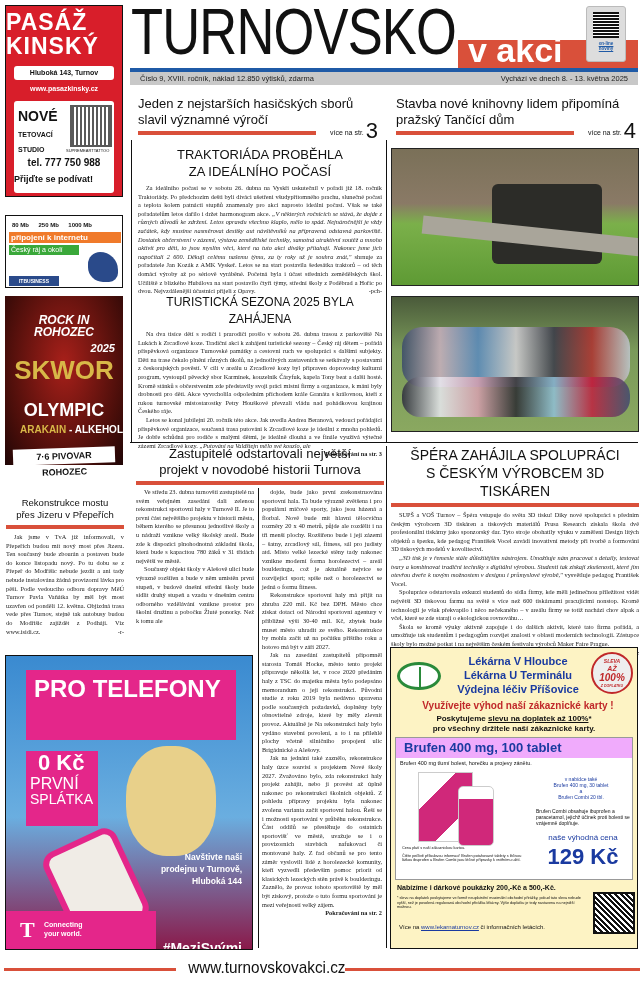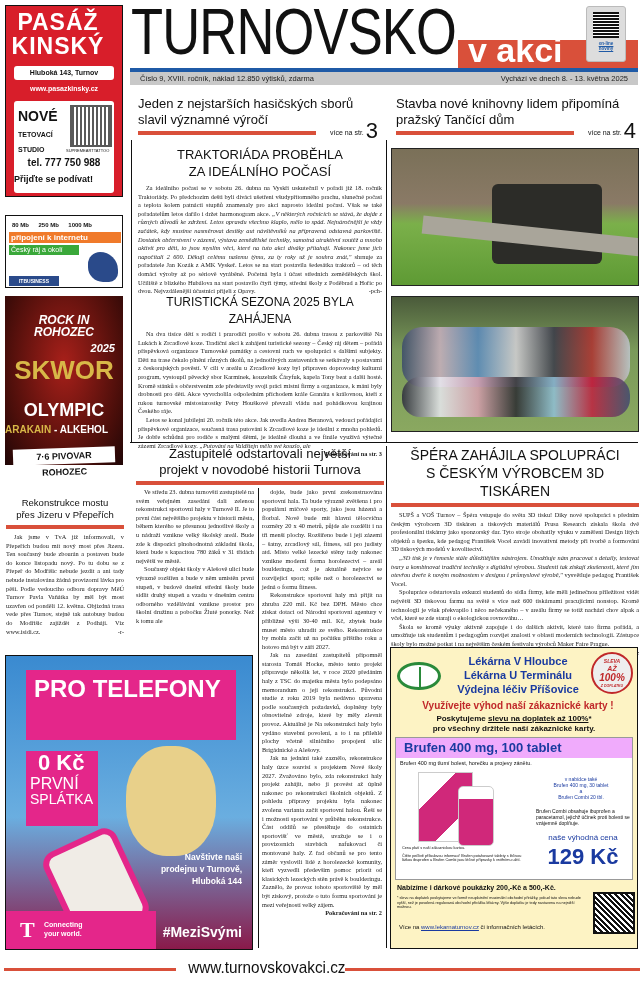--- a/index.html
+++ b/index.html
@@ -4,21 +4,21 @@
 <style>
 *{box-sizing:border-box;margin:0;padding:0}
 body{width:644px;height:984px;background:#fff;position:relative;overflow:hidden;font-family:"Liberation Serif",serif;color:#111}
 .abs{position:absolute}
 .sans{font-family:"Liberation Sans",sans-serif}
 .txt{font-size:6.3px;line-height:8.6px;text-align:justify;color:#222}
 .txt p{text-indent:8px}
 .ital{font-style:italic}
 
 #ad-pasaz{left:5px;top:5px;width:118px;height:192px;background:#d81e2a;border:1px solid #111}
-#ad-pasaz .t1{left:0;top:4px;width:104px;text-align:center;color:#fff;font:900 23px/24px "Liberation Sans",sans-serif;letter-spacing:1px}
+#ad-pasaz .t1{left:0;top:4px;width:104px;color:#fff;font:900 23px/24px "Liberation Sans",sans-serif;letter-spacing:1px}
 #ad-pasaz .addr{left:8px;top:60px;width:100px;height:14px;background:#fff;border-radius:3px;text-align:center;font:bold 7px/14px "Liberation Sans",sans-serif}
 #ad-pasaz .web{left:0;top:79px;width:116px;text-align:center;color:#fff;font:bold 7px "Liberation Sans",sans-serif}
 #ad-pasaz .box{left:8px;top:95px;width:100px;height:92px;background:#fff;border-radius:3px}
 
 #masthead-title{left:131px;top:-6px;font:300 64px/76px "Liberation Sans",sans-serif;letter-spacing:-1px;color:#111;transform:scaleX(0.82);transform-origin:left top}
 #vakci-bar{left:458px;top:40px;width:180px;height:28px;background:#d9503a}
 #vakci-text{left:468px;top:32px;font:bold 34px/36px "Liberation Sans",sans-serif;color:#fff}
 #blue-bar{left:130px;top:68px;width:508px;height:4px;background:#1f5aa6}
 #grey-bar{left:130px;top:72px;width:508px;height:13px;background:#c8c8c8;font:7.5px/13px "Liberation Sans",sans-serif;color:#222;padding:0 10px;display:flex;justify-content:space-between}
 #qr-top{left:586px;top:6px;width:40px;height:56px;background:#ddd;border:1px solid #bbb;border-radius:3px}
@@ -127,21 +127,21 @@
 </div>
 
 <div class="abs" style="left:5px;top:296px;width:118px;height:169px;background:radial-gradient(ellipse at 50% 40%,#a8201a 0%,#4a0e0a 70%,#200606 100%)">
   <div class="abs sans" style="left:0;top:18px;width:118px;text-align:center;color:#fff;font:bold italic 12px/12px 'Liberation Sans',sans-serif">
       <div>ROCK IN</div>
       <div>ROHOZEC</div>
     </div>
   <div class="abs sans" style="right:8px;top:46px;color:#fff;font:bold italic 11px 'Liberation Sans',sans-serif">2025</div>
   <div class="abs sans" style="left:0;top:60px;width:118px;text-align:center;color:#d8b848;font:900 26px/28px 'Liberation Sans',sans-serif">SKWOR</div>
   <div class="abs sans" style="left:0;top:104px;width:118px;text-align:center;color:#fff;font:900 18px/20px 'Liberation Sans',sans-serif">OLYMPIC</div>
-  <div class="abs sans" style="left:0;top:128px;width:118px;text-align:left;color:#fff;font:bold 10px 'Liberation Sans',sans-serif"><span style="color:#d8b848">ARAKAIN</span> <span>-</span> <span>ALKEHOL</span></div>
+  <div class="abs sans" style="left:0;top:128px;width:118px;text-align:right;color:#fff;font:bold 10px 'Liberation Sans',sans-serif"><span style="color:#d8b848">ARAKAIN</span> <span>-</span> <span>ALKEHOL</span></div>
   <div class="abs sans" style="left:8px;top:152px;width:102px;height:16px;background:#fff;color:#111;text-align:center;font:bold 9px/16px 'Liberation Sans',sans-serif;transform:rotate(-2deg)">7·6 PIVOVAR ROHOZEC</div>
 </div>
 
 <div class="abs" style="left:6px;top:497px;width:118px">
   <div class="sans" style="text-align:center;font:9.5px/12px 'Liberation Sans',sans-serif">
       <div>Rekonstrukce mostu</div>
       <div>přes Jizeru v Přepeřích</div>
     </div>
   <div class="redline" style="margin:4px 0 4px"></div>
   <div class="txt">
@@ -186,21 +186,21 @@
       <div>prodejnu v Turnově,</div>
       <div>Hluboká 144</div>
     </div>
   <div class="abs" style="left:0;top:255px;width:150px;height:40px;background:#e4268a">
     <div class="abs sans" style="left:14px;top:6px;color:#fff;font:bold 22px 'Liberation Serif',serif">T</div>
     <div class="abs sans" style="left:38px;top:9px;color:#fff;font:bold 7px/9px 'Liberation Sans',sans-serif">
         <div>Connecting</div>
         <div>your world.</div>
       </div>
   </div>
-  <div class="abs sans" style="right:10px;top:268px;color:#fff;font:bold 14px 'Liberation Sans',sans-serif">#MeziSvými</div>
+  <div class="abs sans" style="right:10px;top:284px;color:#fff;font:bold 14px 'Liberation Sans',sans-serif">#MeziSvými</div>
 </div>
 
 <div class="abs" style="left:391px;top:446px;width:248px">
   <div class="h-art" style="font-size:14px;line-height:18px">
       <div>ŠPÉRA ZAHÁJILA SPOLUPRÁCI</div>
       <div>S ČESKÝM VÝROBCEM 3D TISKÁREN</div>
     </div>
   <div class="redline" style="margin:3px 0 4px"></div>
   <div class="txt">
     <p>SUPŠ a VOŠ Turnov – Špéra vstupuje do světa 3D tisku! Díky nové spolupráci s předním českým výrobcem 3D tiskáren a tiskových materiálů Prusa Research získala škola dvě profesionální tiskárny jako sponzorský dar. Tyto stroje obohatily výuku v zaměření Design litých objektů a šperku, kde pedagog František Vocel zavádí inovativní metody při tvorbě a formování 3D tiskových modelů v kovolitectví.</p>

